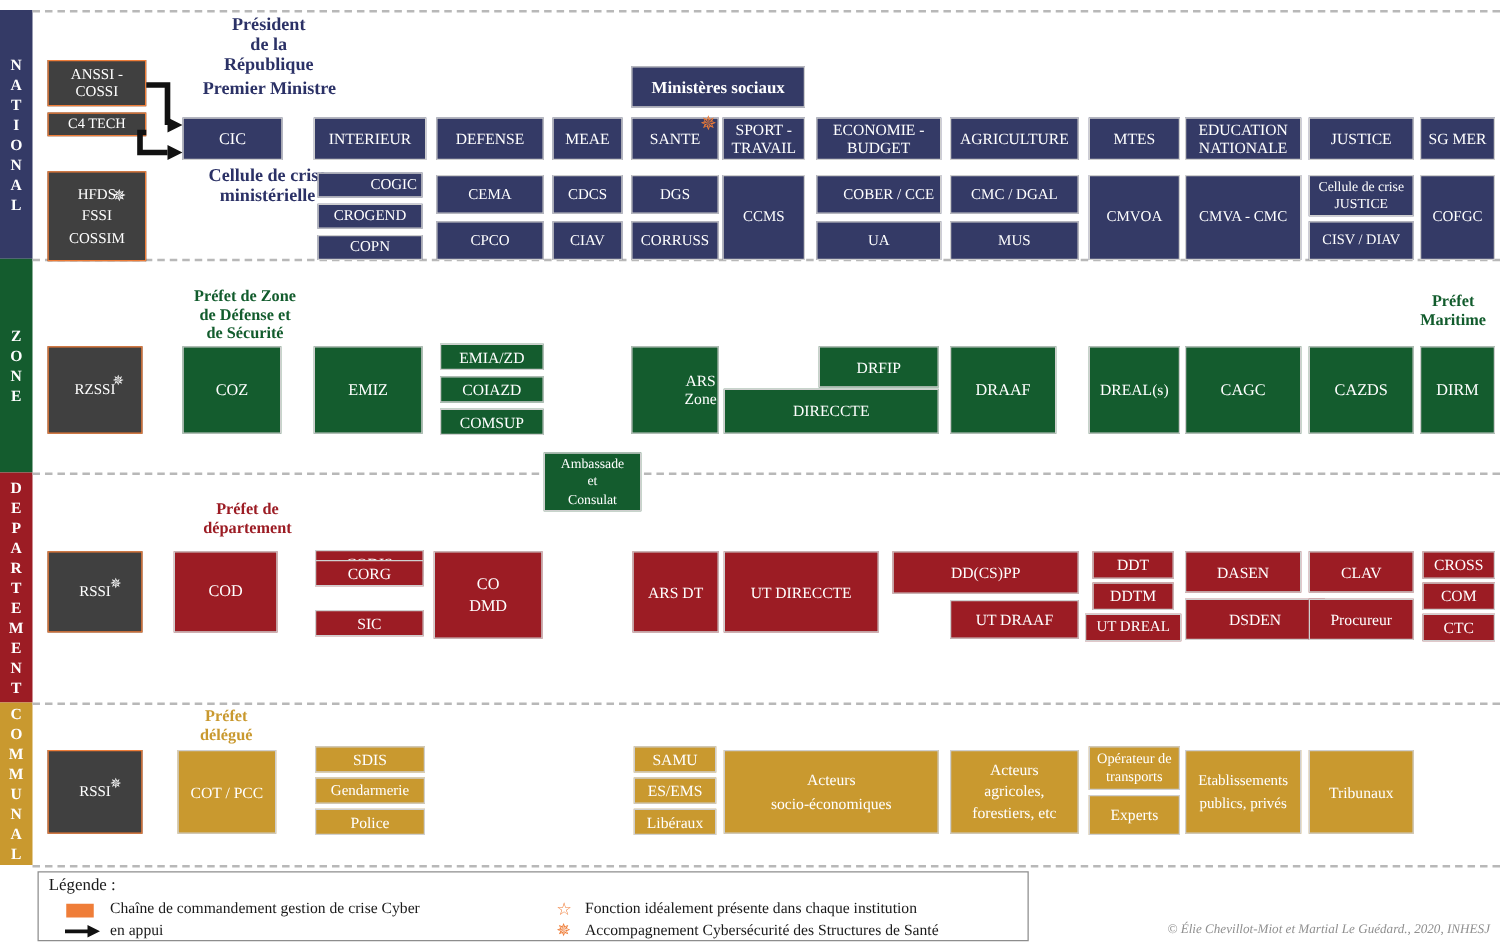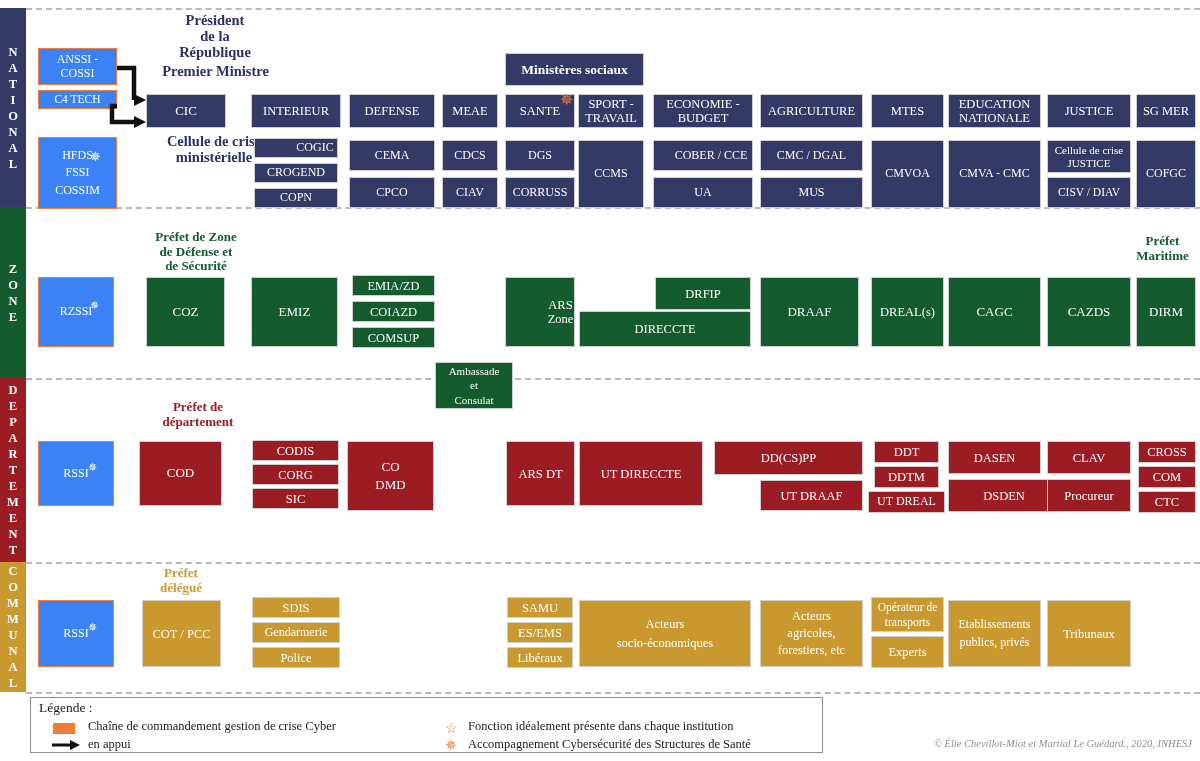--- a/index.html
+++ b/index.html
@@ -68,21 +68,21 @@
     justify-content: center;
     text-align: center;
     line-height: 1.12;
     border: 1px solid #cfcfcf;
     font-family: "Liberation Serif", serif;
   }
   .nat   { background: #343a66; }
   .zone  { background: #145c2e; }
   .dept  { background: #9c1c24; }
   .comm  { background: #c9992f; }
-  .cyber { background: #3b82f6; border-color: #ef7d38; }
+  .cyber { background: #404040; border-color: #ef7d38; }
   .natbig { background: #343a66; font-weight: bold; }
 
   
   .heading {
     position: absolute;
     text-align: center;
     font-weight: bold;
     line-height: 1.12;
     font-family: "Liberation Serif", serif;
   }
@@ -293,40 +293,40 @@
   <div class="box zone" style="left:251px;top:277px;width:87px;height:70px;font-size:13px;">EMIZ</div>
 
   <div class="box zone" style="left:352px;top:275px;width:83px;height:21px;font-size:12.5px;">EMIA/ZD</div>
   <div class="box zone" style="left:352px;top:301px;width:83px;height:21px;font-size:12.5px;">COIAZD</div>
   <div class="box zone" style="left:352px;top:327px;width:83px;height:21px;font-size:12.5px;">COMSUP</div>
 
   <div class="box zone" style="left:505px;top:277px;width:70px;height:70px;font-size:12.5px;padding-left:41px;">ARS Zone</div>
   <div class="box zone" style="left:655px;top:277px;width:96px;height:33px;font-size:12.5px;">DRFIP</div>
   <div class="box zone" style="left:579px;top:311px;width:172px;height:36px;font-size:12.5px;">DIRECCTE</div>
 
-  <div class="box zone" style="left:760px;top:277px;width:99px;height:70px;font-size:13px;">DRAAF</div>
+  <div class="box zone" style="left:760px;top:277px;width:85px;height:70px;font-size:13px;">DRAAF</div>
   <div class="box zone" style="left:871px;top:277px;width:73px;height:70px;font-size:12.5px;">DREAL(s)</div>
   <div class="box zone" style="left:948px;top:277px;width:93px;height:70px;font-size:13px;">CAGC</div>
   <div class="box zone" style="left:1047px;top:277px;width:84px;height:70px;font-size:13px;">CAZDS</div>
   <div class="box zone" style="left:1136px;top:277px;width:60px;height:70px;font-size:13px;">DIRM</div>
 
   <div class="box zone" style="left:435px;top:362px;width:78px;height:47px;font-size:11px;white-space:pre-line;line-height:1.32;">Ambassade
 et
 Consulat</div>
 
   <div class="heading h-dept" style="left:113px;top:400px;width:170px;font-size:13px;white-space:pre-line;">Préfet de
 département</div>
 
   <div class="box cyber" style="left:38px;top:441px;width:76px;height:65px;font-size:12px;">RSSI</div>
   <div class="star star-white" style="left:88px;top:462px;font-size:11px;">✵</div>
 
   <div class="box dept" style="left:139px;top:441px;width:83px;height:65px;font-size:13px;">COD</div>
 
   <div class="box dept" style="left:252px;top:440px;width:87px;height:21px;font-size:12.5px;">CODIS</div>
-  <div class="box dept" style="left:252px;top:464px;width:87px;height:21px;font-size:12.5px;">CORG</div>
+  <div class="box dept" style="left:252px;top:448px;width:87px;height:21px;font-size:12.5px;">CORG</div>
   <div class="box dept" style="left:252px;top:488px;width:87px;height:21px;font-size:12.5px;">SIC</div>
 
   <div class="box dept" style="left:347px;top:441px;width:87px;height:70px;font-size:13px;white-space:pre-line;line-height:1.35;">CO
 DMD</div>
 
   <div class="box dept" style="left:506px;top:441px;width:69px;height:65px;font-size:12.5px;">ARS DT</div>
   <div class="box dept" style="left:579px;top:441px;width:124px;height:65px;font-size:12.5px;">UT DIRECCTE</div>
 
   <div class="box dept" style="left:714px;top:441px;width:149px;height:34px;font-size:12.5px;">DD(CS)PP</div>
   <div class="box dept" style="left:760px;top:480px;width:103px;height:31px;font-size:12.5px;">UT DRAAF</div>

